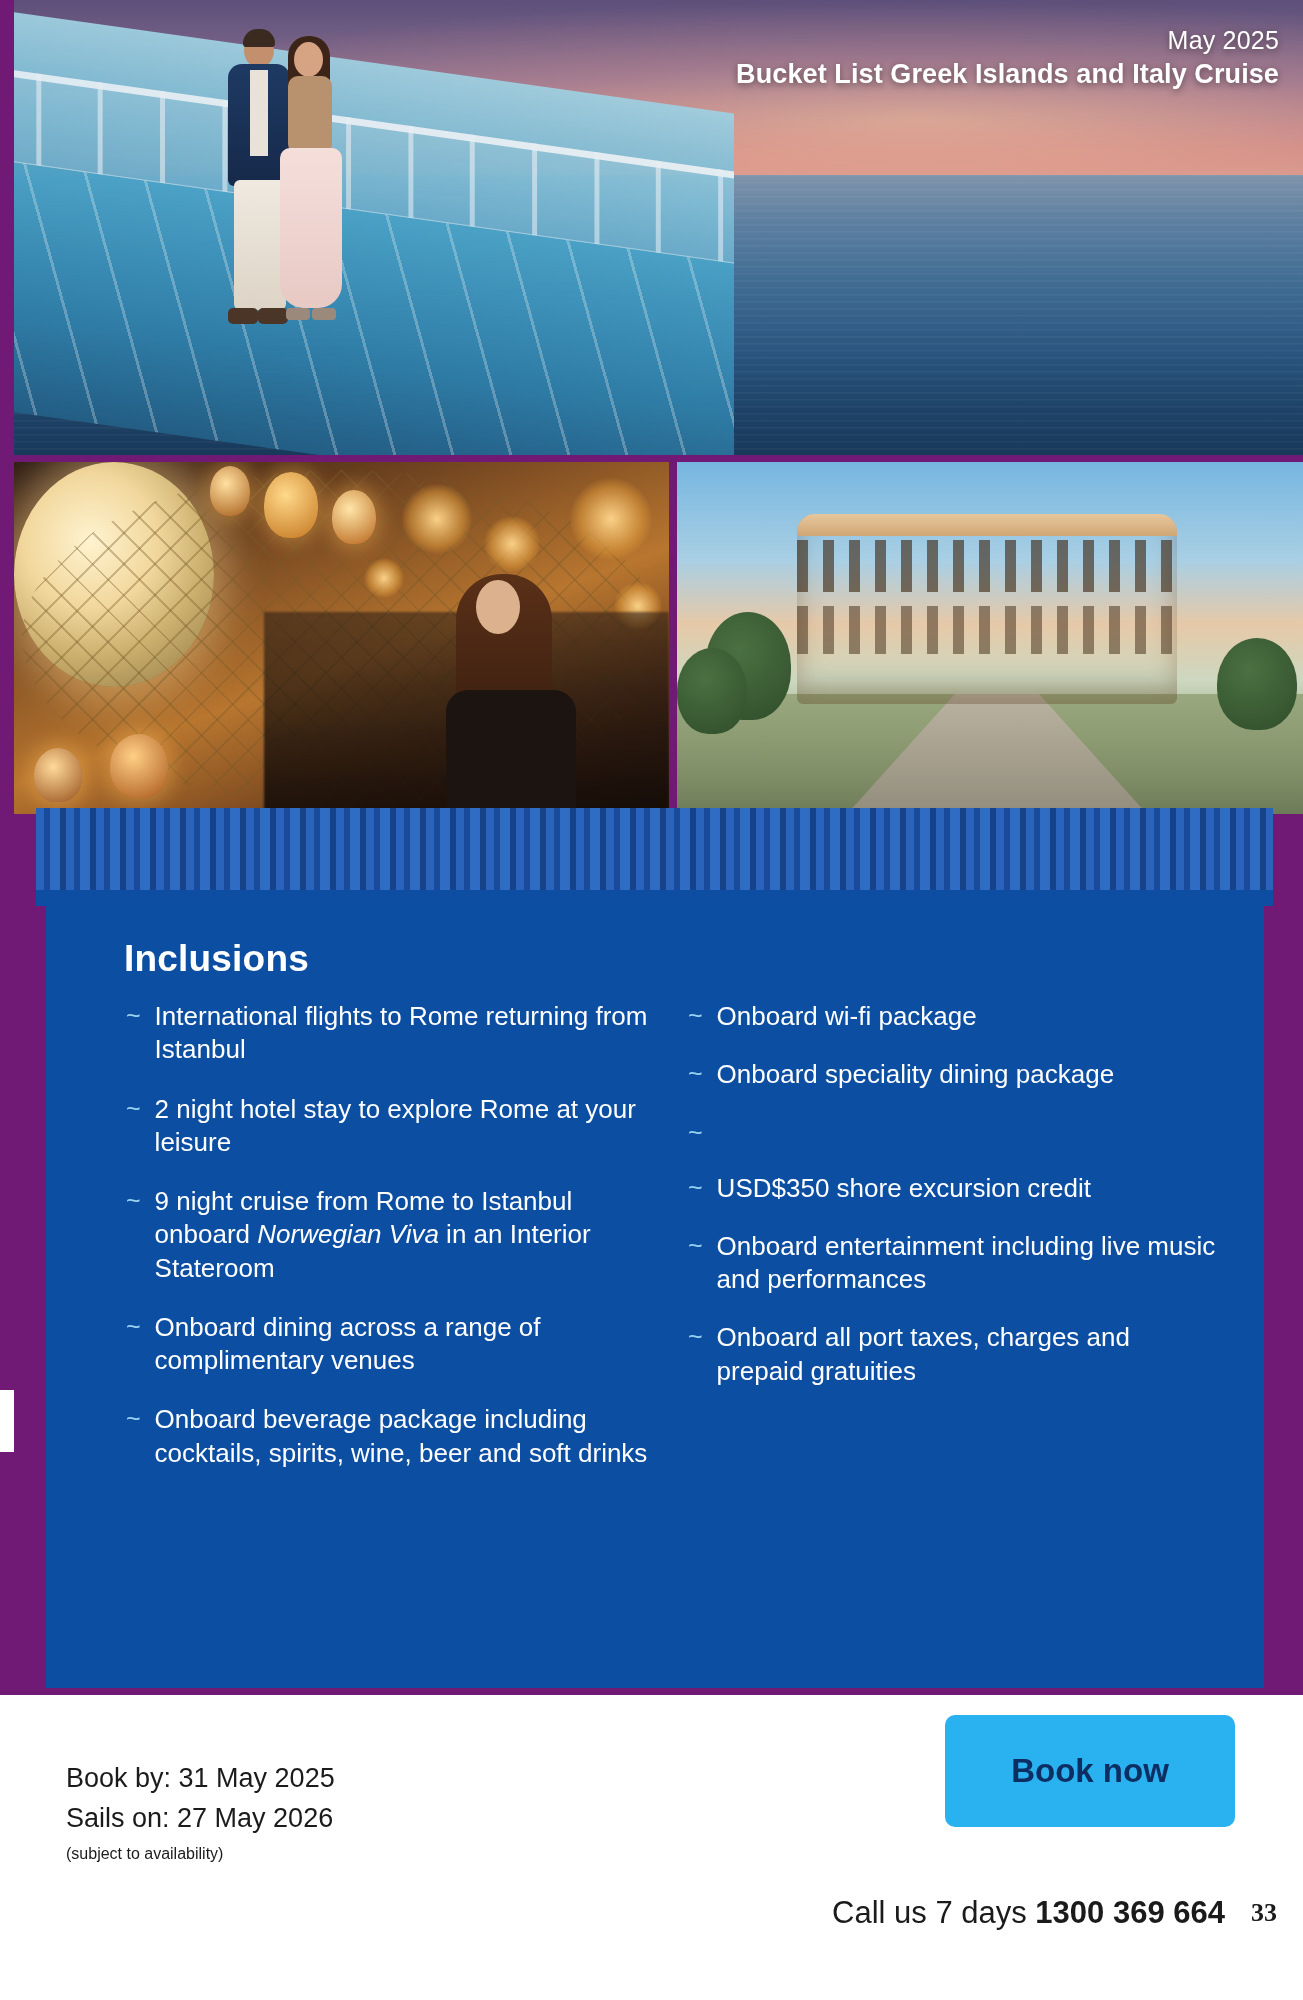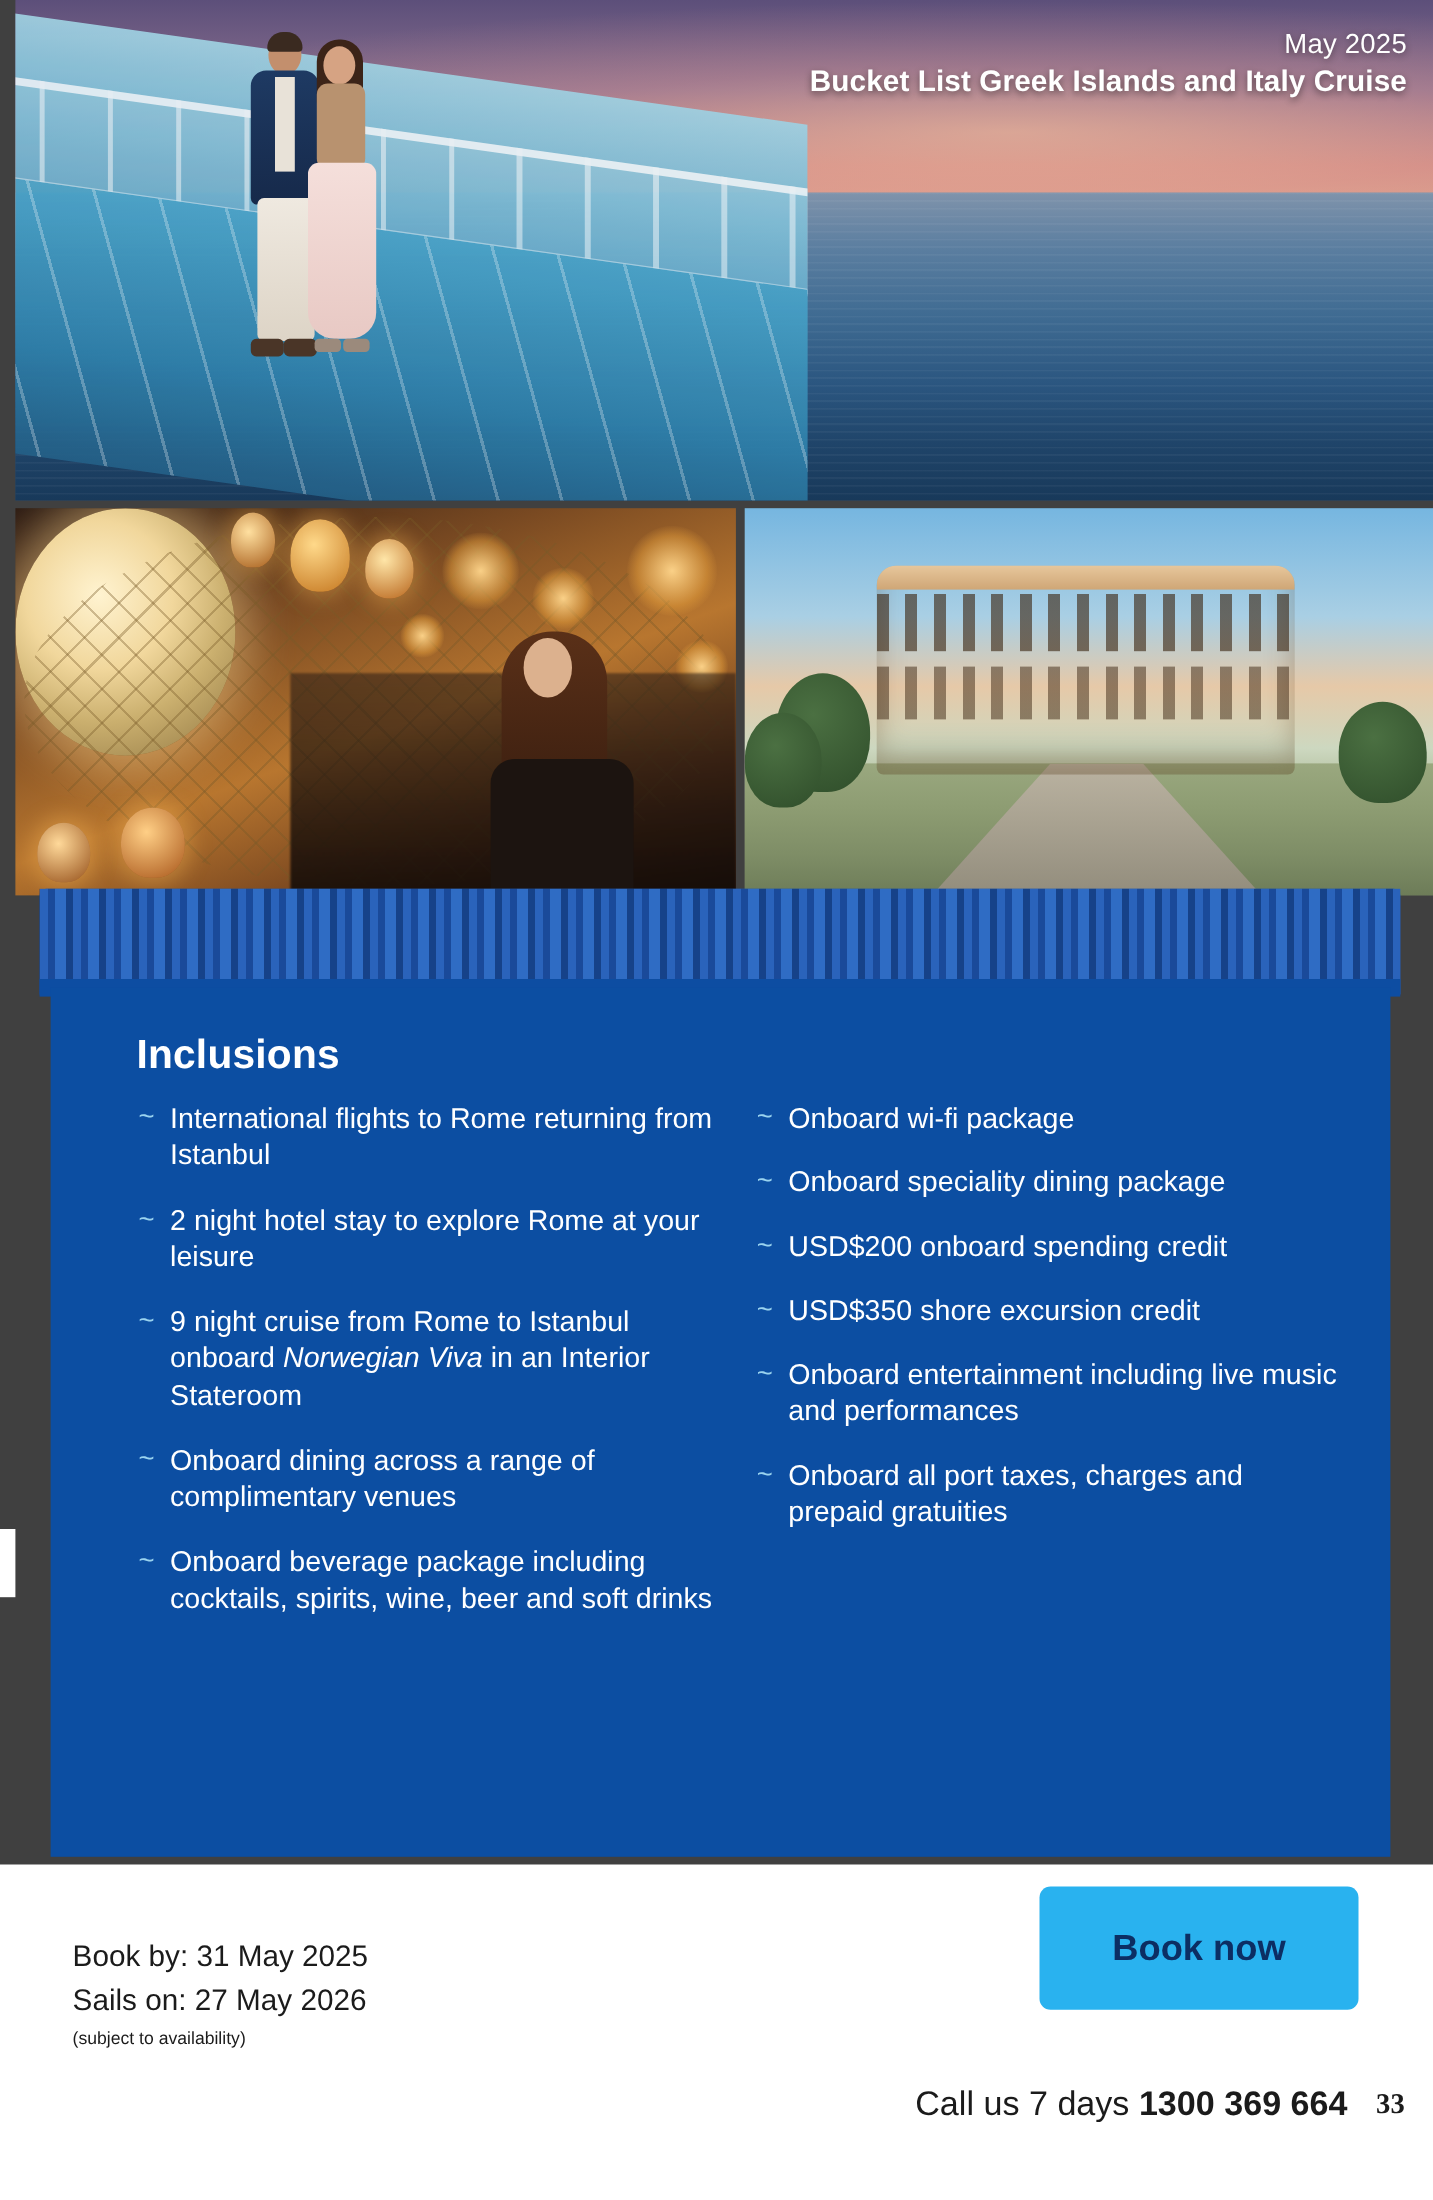--- a/index.html
+++ b/index.html
@@ -7,21 +7,21 @@
     width: 1303px;
     height: 2000px;
     font-family: "Liberation Sans", sans-serif;
     background: #ffffff;
     overflow: hidden;
   }
   .page {
     position: relative;
     width: 1303px;
     height: 2000px;
-    background: #404040;
+    background: #701a75;
   }
 
   
   .hero {
     position: absolute;
     left: 14px; top: 0; width: 1289px; height: 455px;
     overflow: hidden;
     background: linear-gradient(180deg, #5c4f7a 0%, #8a6f8e 18%, #c88a86 33%, #d8a08e 42%, #7e8fa8 55%, #4a6a8c 70%, #2d4f73 85%, #21405f 100%);
   }
   
@@ -320,21 +320,20 @@
           <span class="txt">Onboard wi-fi package</span>
         </div>
 
         <div class="bullet">
           <span class="tilde">~</span>
           <span class="txt">Onboard speciality dining package</span>
         </div>
 
         <div class="bullet">
           <span class="tilde">~</span>
-          <span class="txt">USD$200 onboard spending credit</span>
         </div>
 
         <div class="bullet">
           <span class="tilde">~</span>
           <span class="txt">USD$350 shore excursion credit</span>
         </div>
 
         <div class="bullet">
           <span class="tilde">~</span>
           <span class="txt">Onboard entertainment including live music and performances</span>

